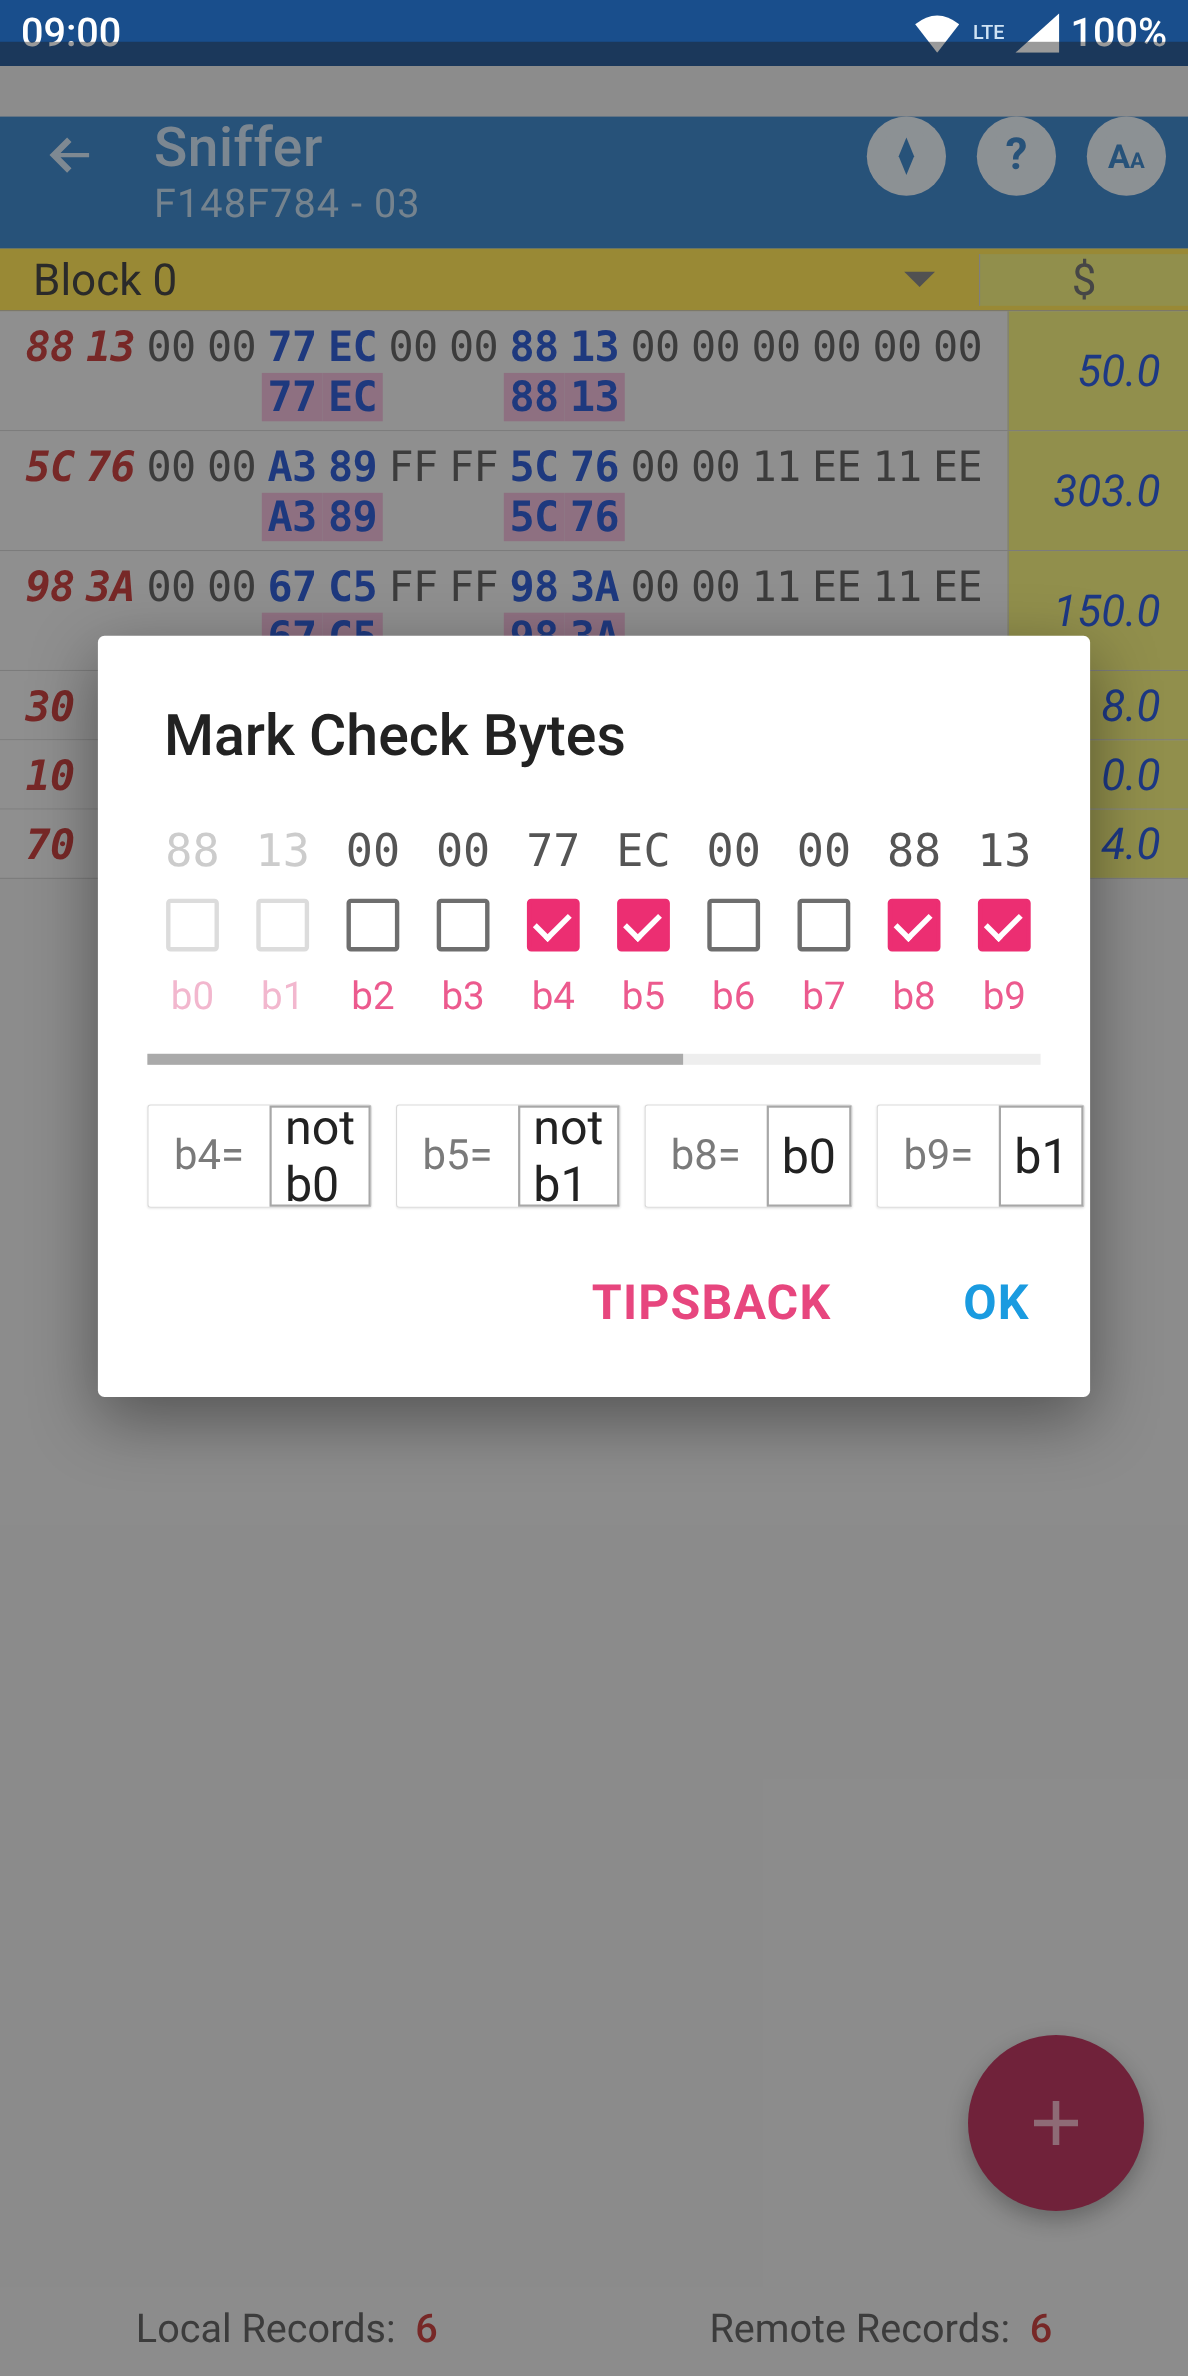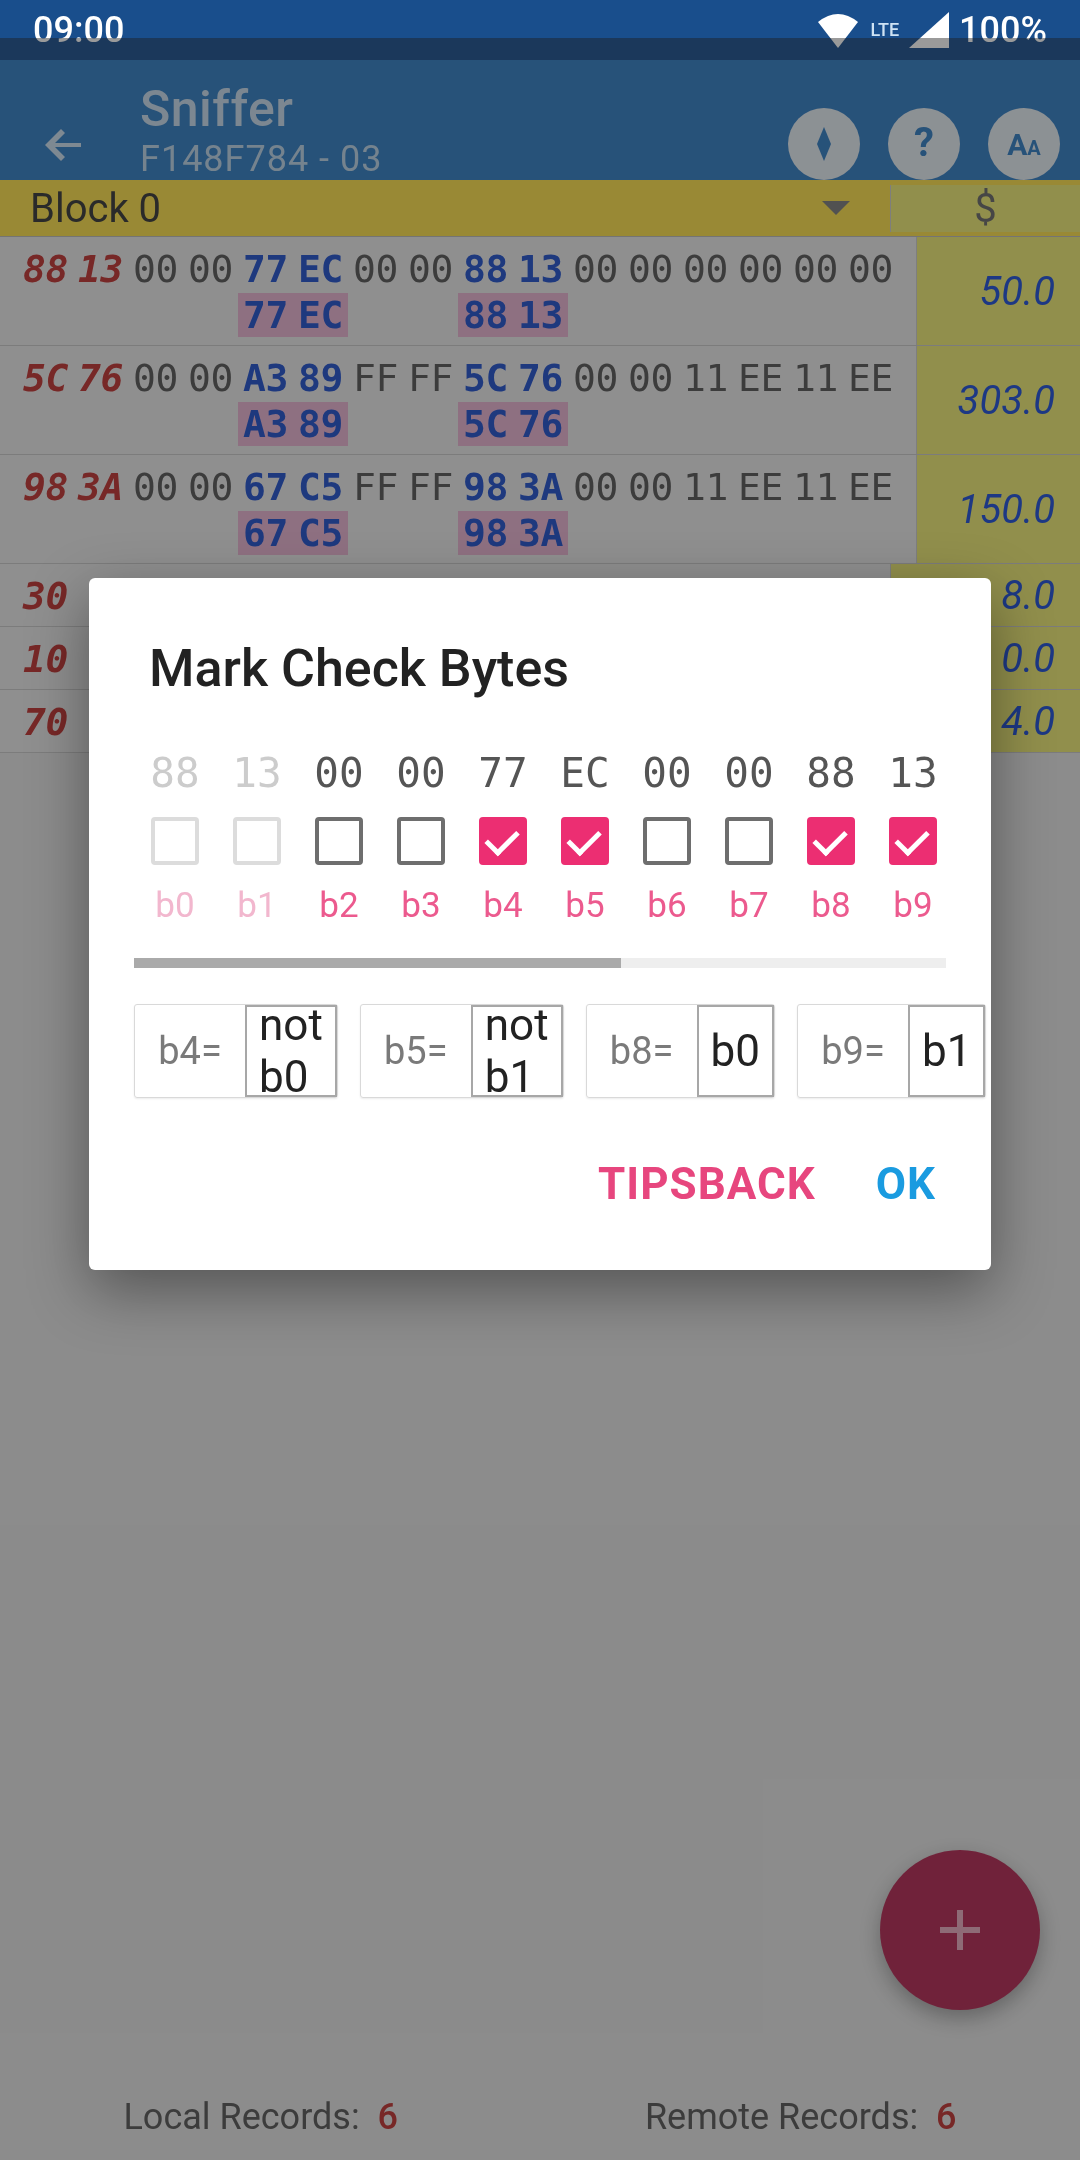--- a/index.html
+++ b/index.html
@@ -1,25 +1,25 @@
 <!DOCTYPE html>
 <html><head>
 <meta charset="utf-8">
 <style>
   * { box-sizing: border-box; margin: 0; padding: 0; }
   html, body { width: 1080px; height: 2160px; font-family: Roboto, Arial, sans-serif; background: #d5d5d5; overflow: hidden; }
   .screen { position: relative; width: 1080px; height: 2160px; background: #e5e5e5; }
   
   
-  .status-bar { height: 60px; background: #194e8c; display: flex; align-items: center; justify-content: space-between; padding: 0 33px; color: #fff; font-size: 36px; font-weight: 500; }
+  .status-bar { height: 60px; background: #194e8c; display: flex; align-items: center; justify-content: space-between; padding: 0 19px; color: #fff; font-size: 36px; font-weight: 500; }
   .status-right { display: flex; align-items: center; gap: 10px; }
   .status-right svg { display: block; }
   
   
-  .app-bar { height: 120px; background: #2e7cc3; display: flex; align-items: flex-end; padding: 0 20px 0 30px; }
+  .app-bar { height: 120px; background: #2e7cc3; display: flex; align-items: flex-start; padding: 0 20px 0 30px; margin-top: 46px; }
   .back-btn { width: 70px; height: 70px; display: flex; align-items: center; justify-content: center; color: #cde0f0; margin-right: 40px; }
   .app-title-wrap { flex: 1; }
   .app-title { color: #c9ddee; font-size: 50px; font-weight: 500; letter-spacing: 0.5px; }
   .app-subtitle { color: #bcd5e9; font-size: 36px; letter-spacing: 1px; }
   .app-actions { display: flex; gap: 28px; }
   .circ-btn { width: 72px; height: 72px; border-radius: 50%; background: #e6eef5; display: flex; align-items: center; justify-content: center; }
   
   
   .block-bar { display: flex; align-items: center; height: 57px; background: #fde047; border-bottom: 1px solid #bbb; }
   .block-sel { flex: 1; display: flex; align-items: center; padding-left: 30px; font-size: 40px; color: #333; justify-content: space-between; padding-right: 40px; }
@@ -65,21 +65,21 @@
   .strip-scroll { height: 10px; background: #eee; margin: 32px 45px 0; position: relative; }
   .strip-scroll::before { content: ""; position: absolute; left: 0; top: 0; height: 100%; width: 60%; background: #aaa; }
   
   .expr-list { padding: 36px 45px 10px; display: flex; gap: 22px; }
   .expr-row { display: flex; align-items: stretch; border: 1px solid #d9d9d9; border-radius: 3px; height: 94px; box-shadow: 0 1px 2px rgba(0,0,0,.08); }
   .expr-lbl { width: 110px; display: flex; align-items: center; justify-content: center; font-size: 38px; color: #7a7a7a; }
   .expr-in { flex: 1; border: 2px solid #a7a7a7; font-size: 44px; color: #222; padding: 0 12px; display: flex; align-items: center; }
   
   .dlg-actions { display: flex; justify-content: flex-end; align-items: center; padding: 50px 55px 30px; font-size: 44px; font-weight: 700; letter-spacing: 1px; }
   .dlg-actions .tips { color: #e7467e; }
-  .dlg-actions .right { display: flex; gap: 60px; }
+  .dlg-actions .right { display: flex; gap: 120px; }
   .dlg-actions .back { color: #e7467e; }
   .dlg-actions .ok { color: #1a9be0; }
 </style>
 </head>
 <body>
 
 <div class="screen">
 
   <div class="status-bar">
     <span>09:00</span>

